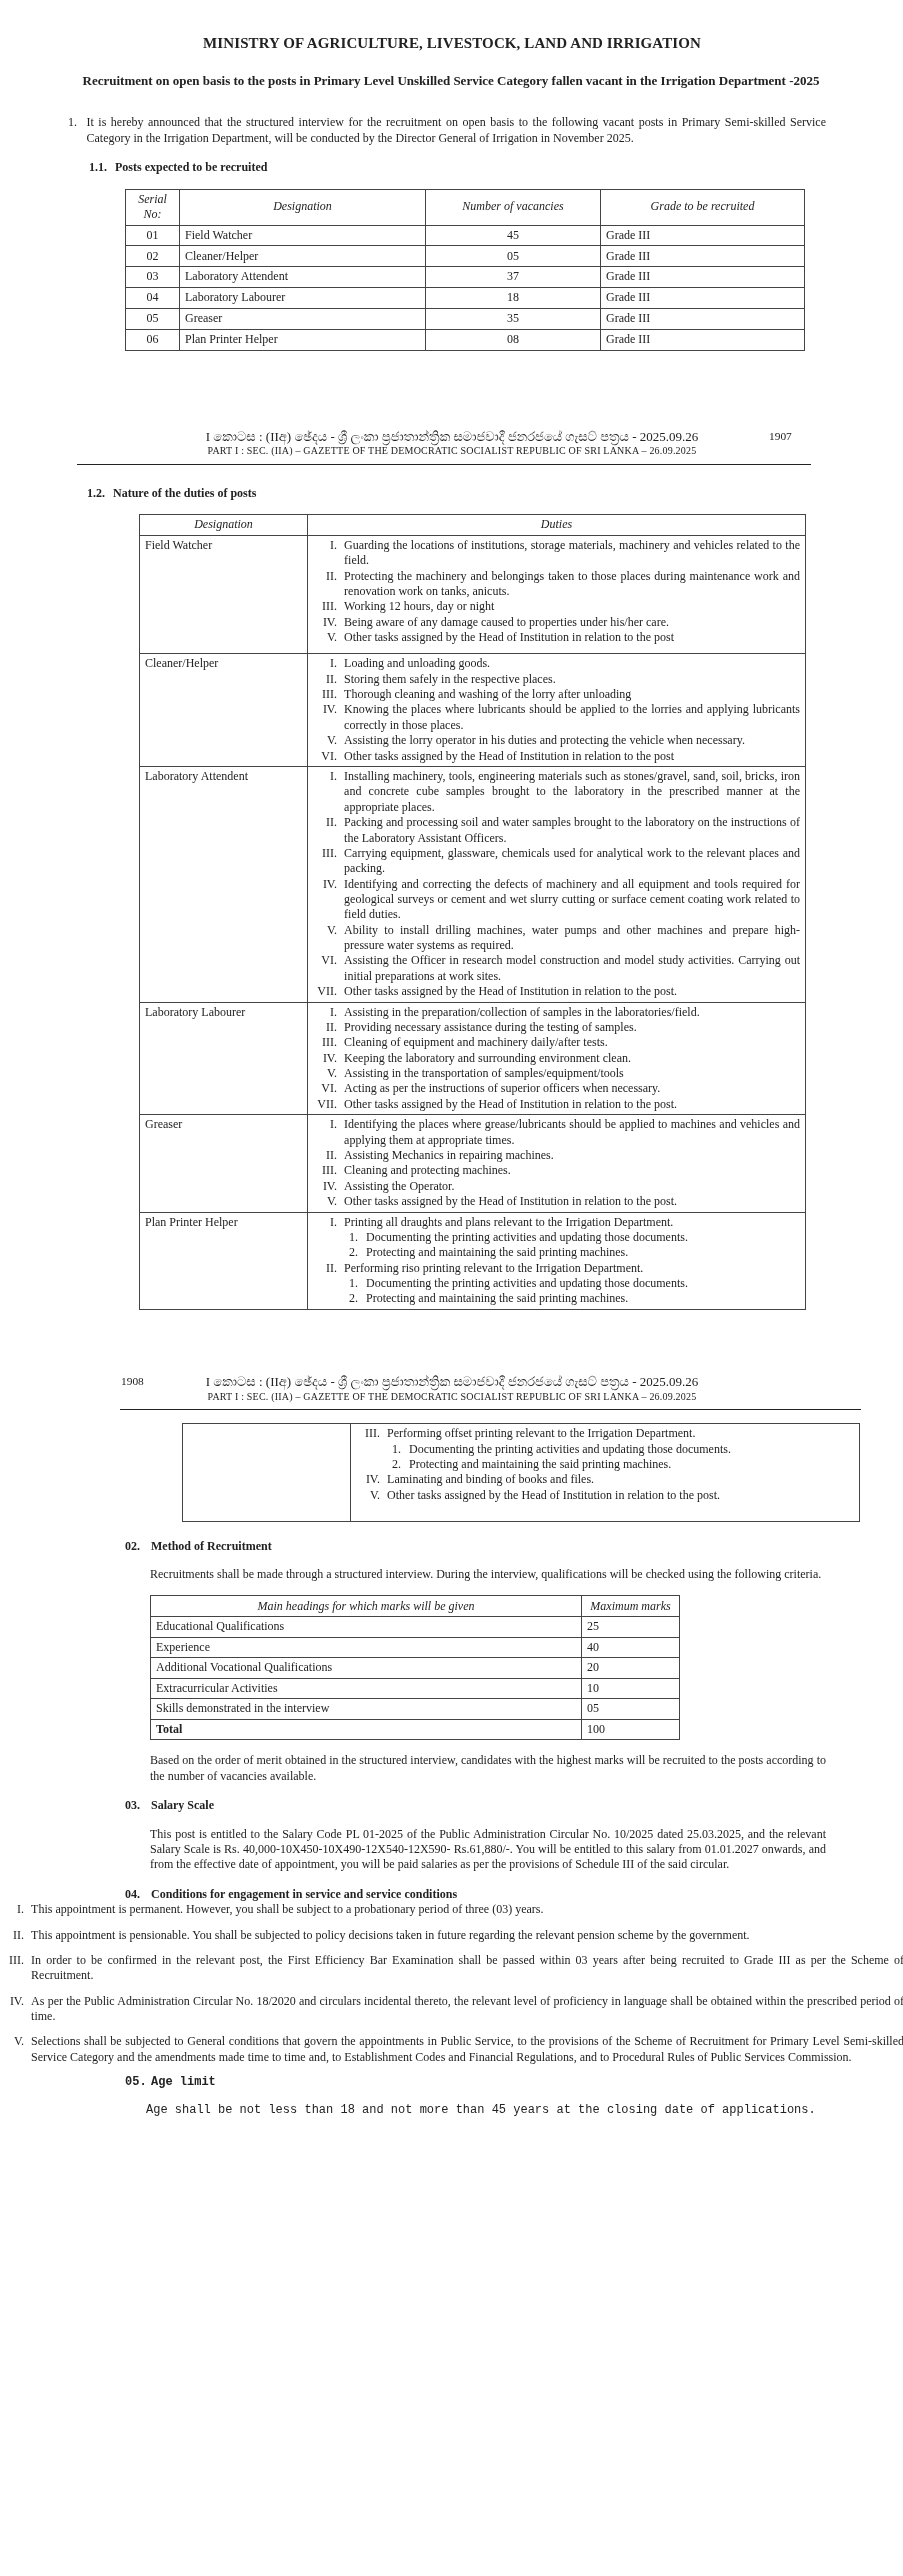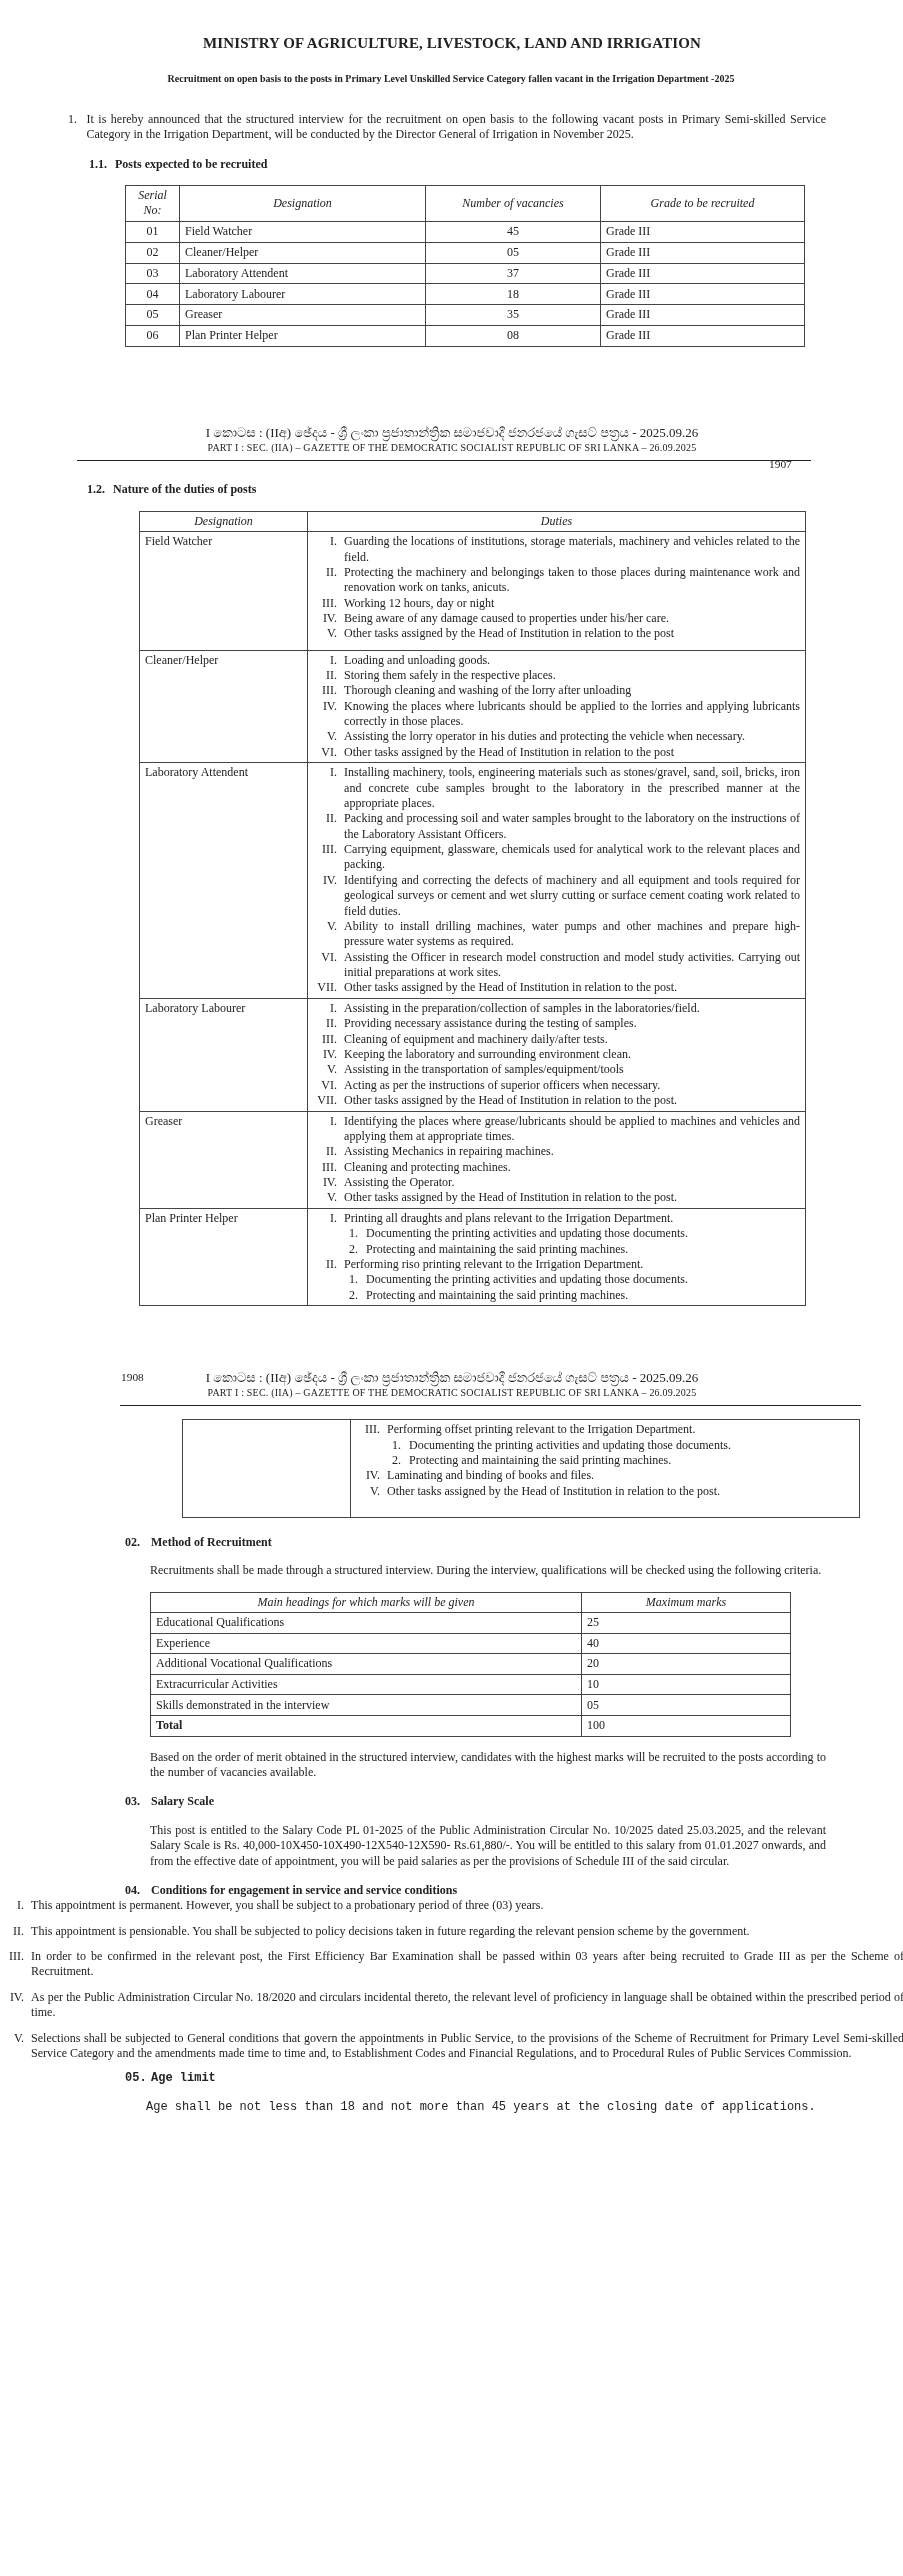--- a/index.html
+++ b/index.html
@@ -1,19 +1,19 @@
 <!DOCTYPE html>
 <html style="font-size:11.4px"><head>
 <meta charset="utf-8">
 <style>
   html, body { margin: 0; padding: 0; background: #ffffff; }
   body { width: 904px; font-family: "Liberation Serif", "DejaVu Serif", serif; color: #222; font-size: 12px; line-height: 1.28; }
   .page { position: relative; width: 904px; }
   .ministry { font-weight: bold; font-size: 15px; text-align: center; padding-top: 34px; letter-spacing: 0.1px; }
-  .rec-title { font-weight: bold; font-size: 10px; text-align: center; margin: 20px 66px 0 64px; line-height: 1.25; }
+  .rec-title { font-weight: bold; font-size: 13px; text-align: center; margin: 20px 66px 0 64px; line-height: 1.25; }
   .para1 { margin: 26px 78px 0 68px; text-align: justify; display: flex; }
   .para1 .num { width: 18.5px; flex: none; }
   .sub-head { font-weight: bold; margin: 14.2px 0 0 89px; }
   .sub-head .n { display: inline-block; width: 26px; }
   table { border-collapse: collapse; }
   td, th { border: 0.7px solid #444; padding: 2.1px 5px; vertical-align: top; font-weight: normal; }
   th { font-style: italic; text-align: center; vertical-align: middle; }
   .t1 { margin: 13px 0 0 125px; width: 680px; }
   .t1 td { height: 15.7px; }
   .t1 .c { text-align: center; margin-top: 35px; }
@@ -27,21 +27,21 @@
   ol.roman { list-style: none; margin: 0; padding: 0; }
   ol.roman li { display: flex; text-align: justify; }
   ol.roman li .rn { width: 24px; flex: none; text-align: right; padding-right: 7.1px; }
   ol.roman li .tx { flex: 1; }
   ol.sub { list-style: none; margin: 0; padding: 0 0 0 36px; }
   ol.sub li { display: flex; }
   ol.sub li .sn { width: 17px; flex: none; }
   .sec { font-weight: bold; margin: 14.2px 0 0 125px; }
   .sec .n { display: inline-block; width: 26px; }
   .body-p { margin: 13px 78px 0 150px; text-align: justify; }
-  .t3 { margin: 13px 0 0 150px; width: 641px; }
+  .t3 { margin: 13px 0 0 150px; width: 530px; }
   .t3 .c { text-align: left; }
   .cond { margin: 11.4px 78px 0 150px; }
   .cond li { margin-bottom: 10px; }
   .cond li .rn { width: 28.5px; }
 </style>
 </head>
 <body>
 
 <div class="page">
 
@@ -100,21 +100,21 @@
           <td>Plan Printer Helper</td>
           <td class="c">08</td>
           <td>Grade III</td>
         </tr>
   </tbody>
     </table>
 
   <div class="hdr" style="margin-top:78px;">
     <div class="sin">I කොටස : (IIඅ) ඡේදය - ශ්‍රී ලංකා ප්‍රජාතාන්ත්‍රික සමාජවාදී ජනරජයේ ගැසට් පත්‍රය - 2025.09.26</div>
     <div class="eng">PART I : SEC. (IIA) – GAZETTE OF THE DEMOCRATIC SOCIALIST REPUBLIC OF SRI LANKA – 26.09.2025</div>
-    <div class="pg" style="left:769px;margin-top:32px;">1907</div>
+    <div class="pg" style="left:769px;">1907</div>
   </div>
   <div class="rule" style="margin: 5.7px 93px 0 77px;"></div>
 
   <div class="sub-head" style="margin-left:87px; margin-top:21px;">
     <span class="n">1.2.</span><span>Nature of the duties of posts</span>
   </div>
 
   <table class="t2">
     <tbody>
         <tr>

